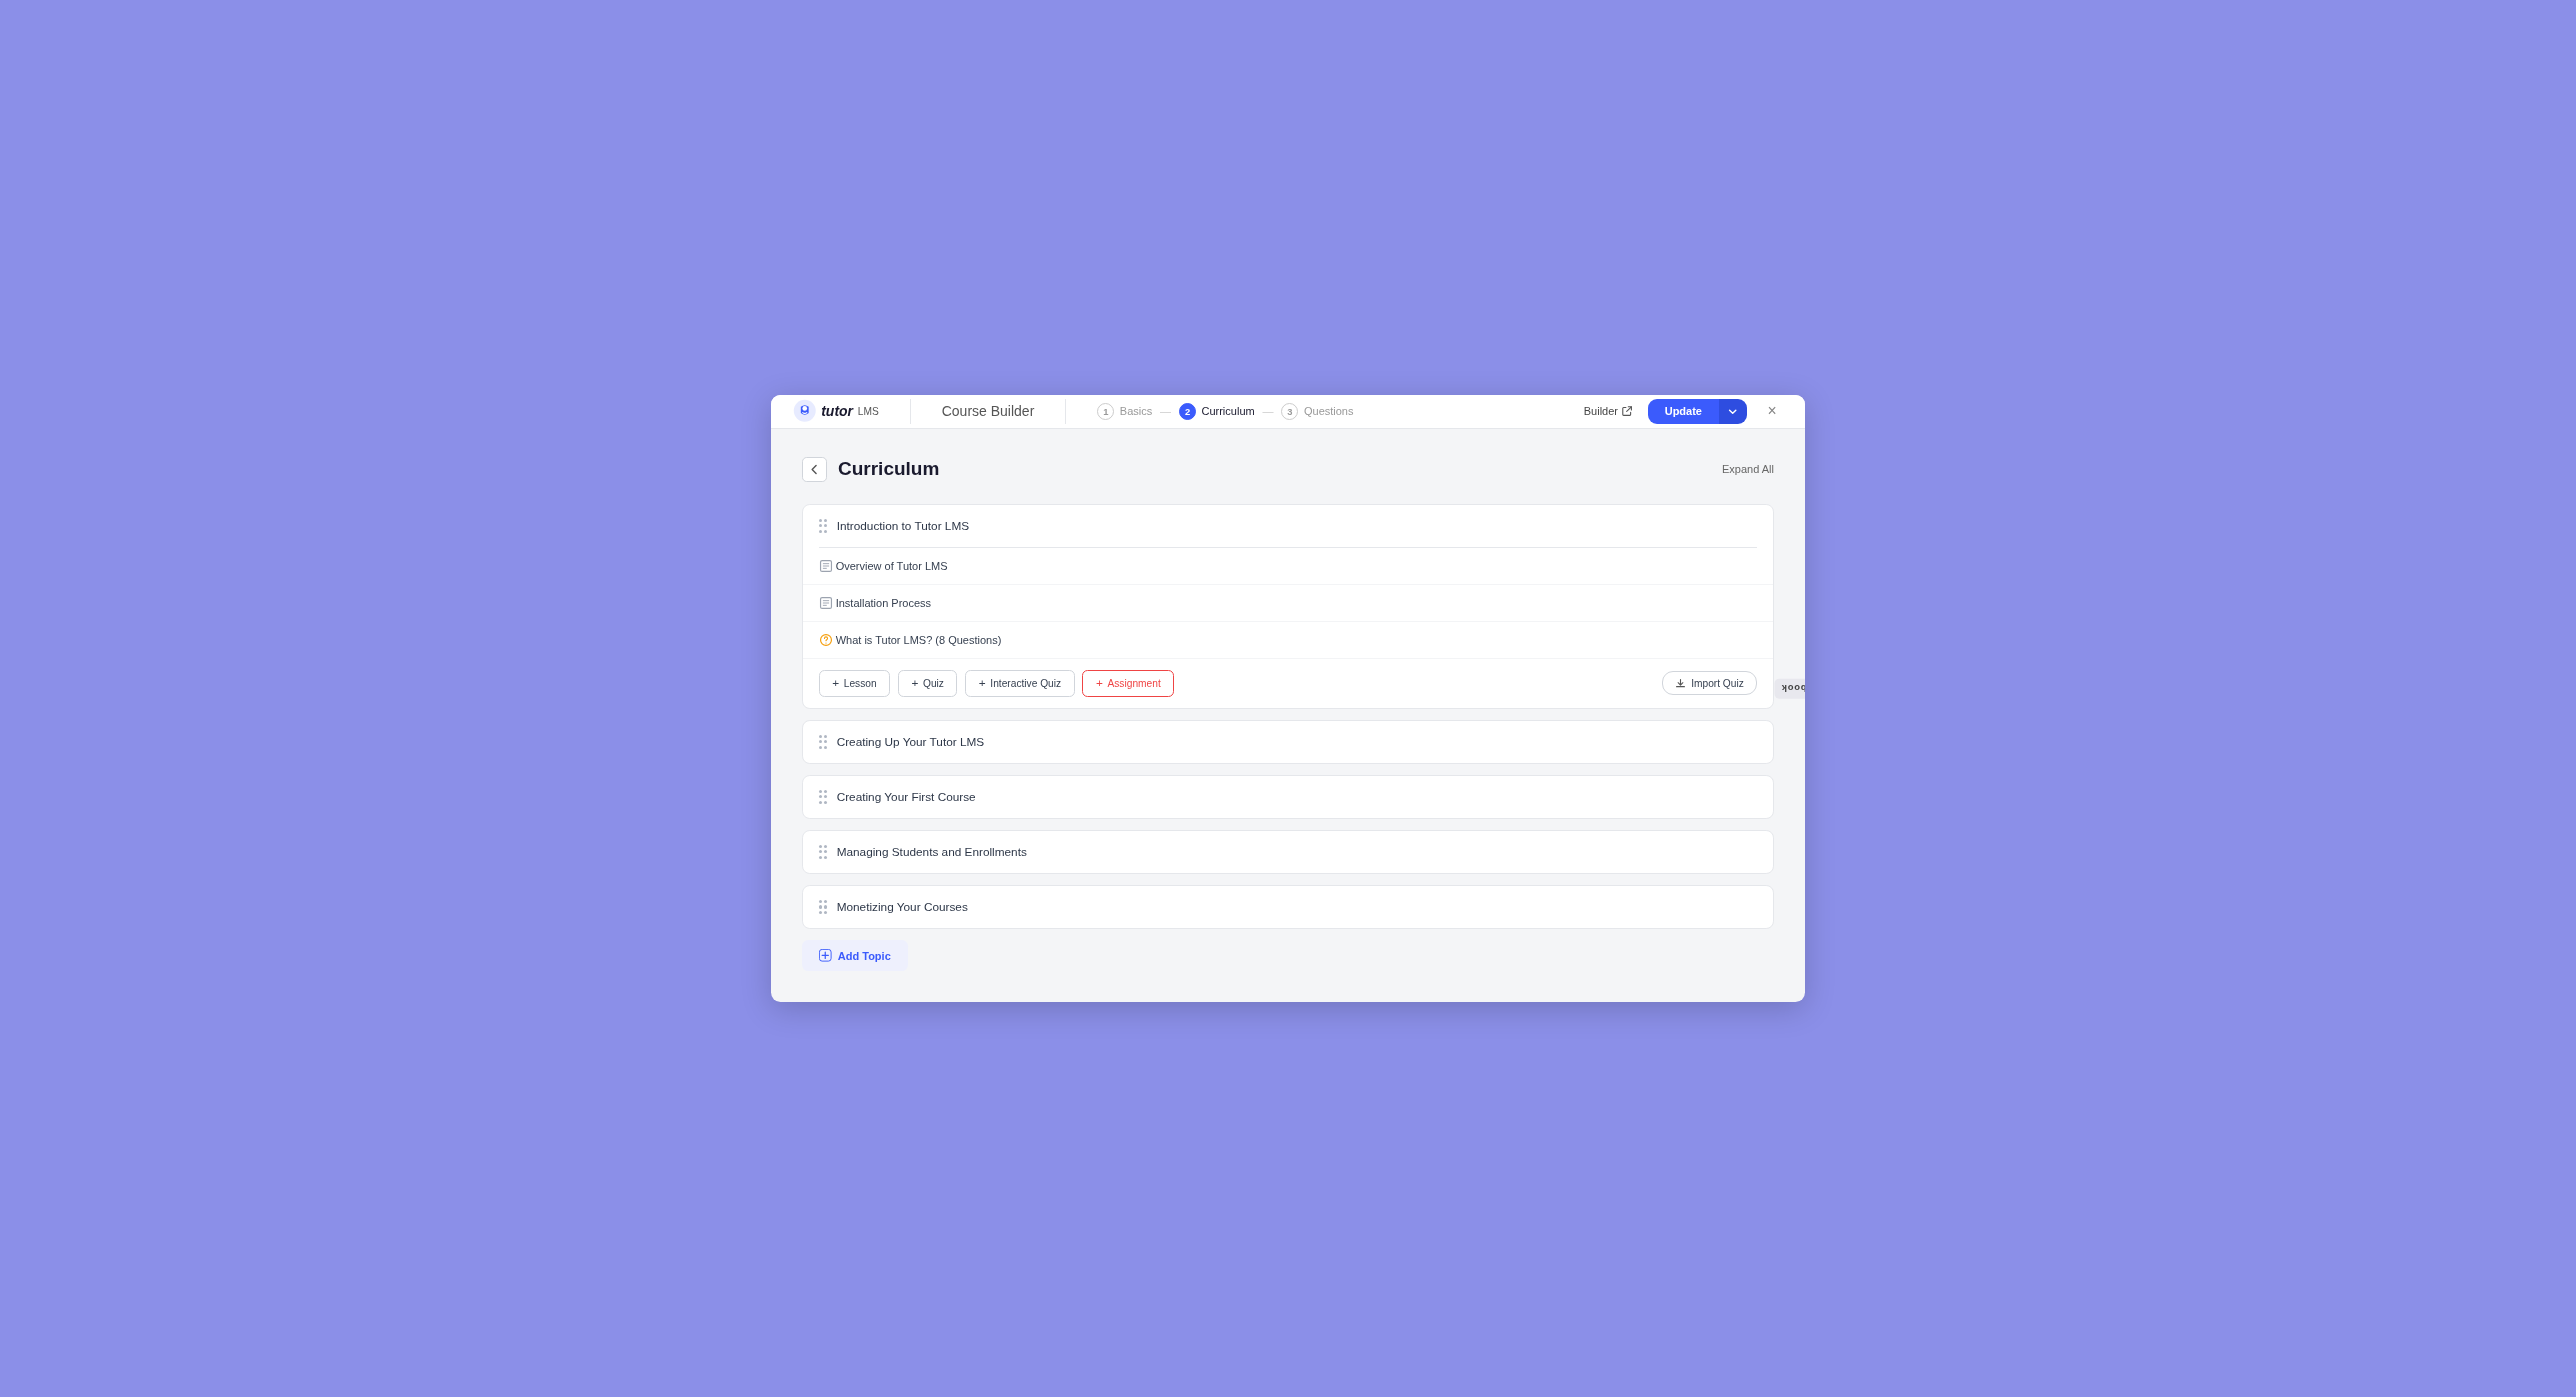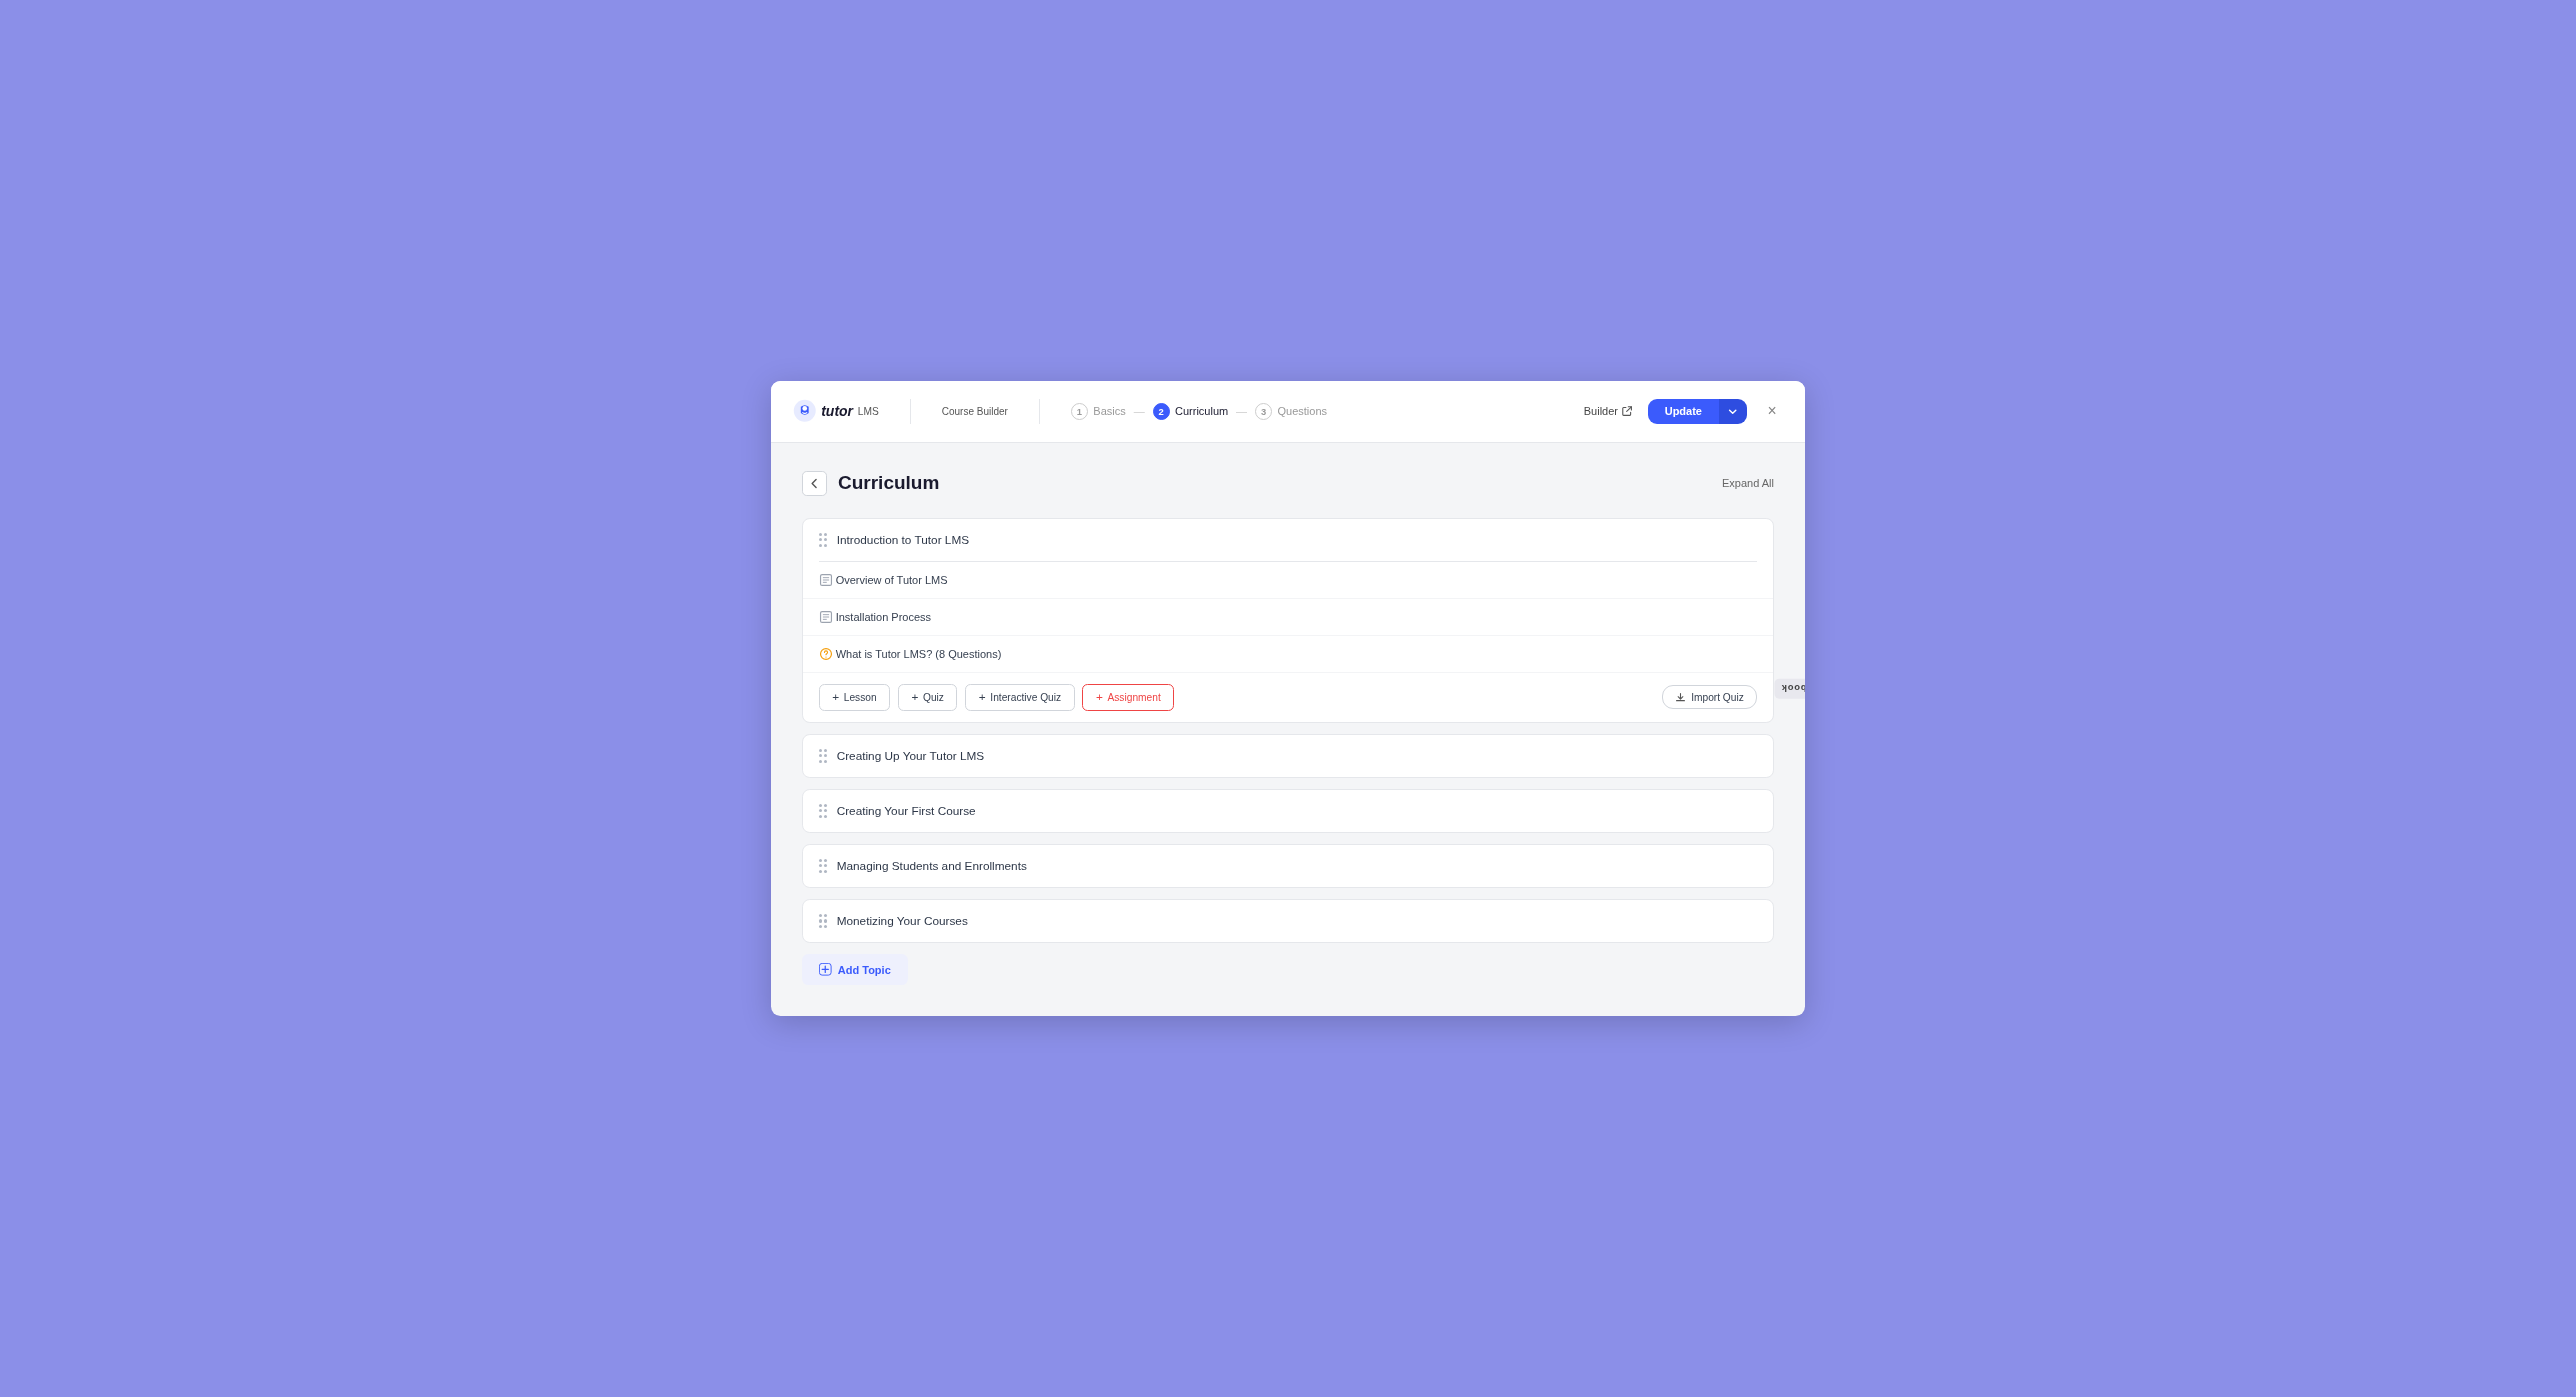--- a/index.html
+++ b/index.html
@@ -20,21 +20,21 @@
       overflow: hidden;
       position: relative;
     }
     
     .header {
       background: #fff;
       border-bottom: 0.8px solid #e5e7eb;
       display: flex;
       align-items: center;
       padding: 0 22px;
-      height: 62px;
+      height: 34px;
       gap: 28px;
     }
     .logo {
       display: flex;
       align-items: center;
       gap: 4.7px;
       color: #1a1a2e;
       font-weight: 700;
       font-size: 13.3px;
     }
@@ -47,21 +47,21 @@
       font-weight: 500;
       color: #555;
     }
     .header-divider {
       width: 0.8px;
       height: 25px;
       background: #e5e7eb;
       margin: 0 3.1px;
     }
     .course-builder-label {
-      font-size: 10px;
+      font-size: 14px;
       color: #555;
       white-space: nowrap;
     }
     .breadcrumb {
       display: flex;
       align-items: center;
       gap: 6.3px;
       flex: 1;
     }
     .step {

